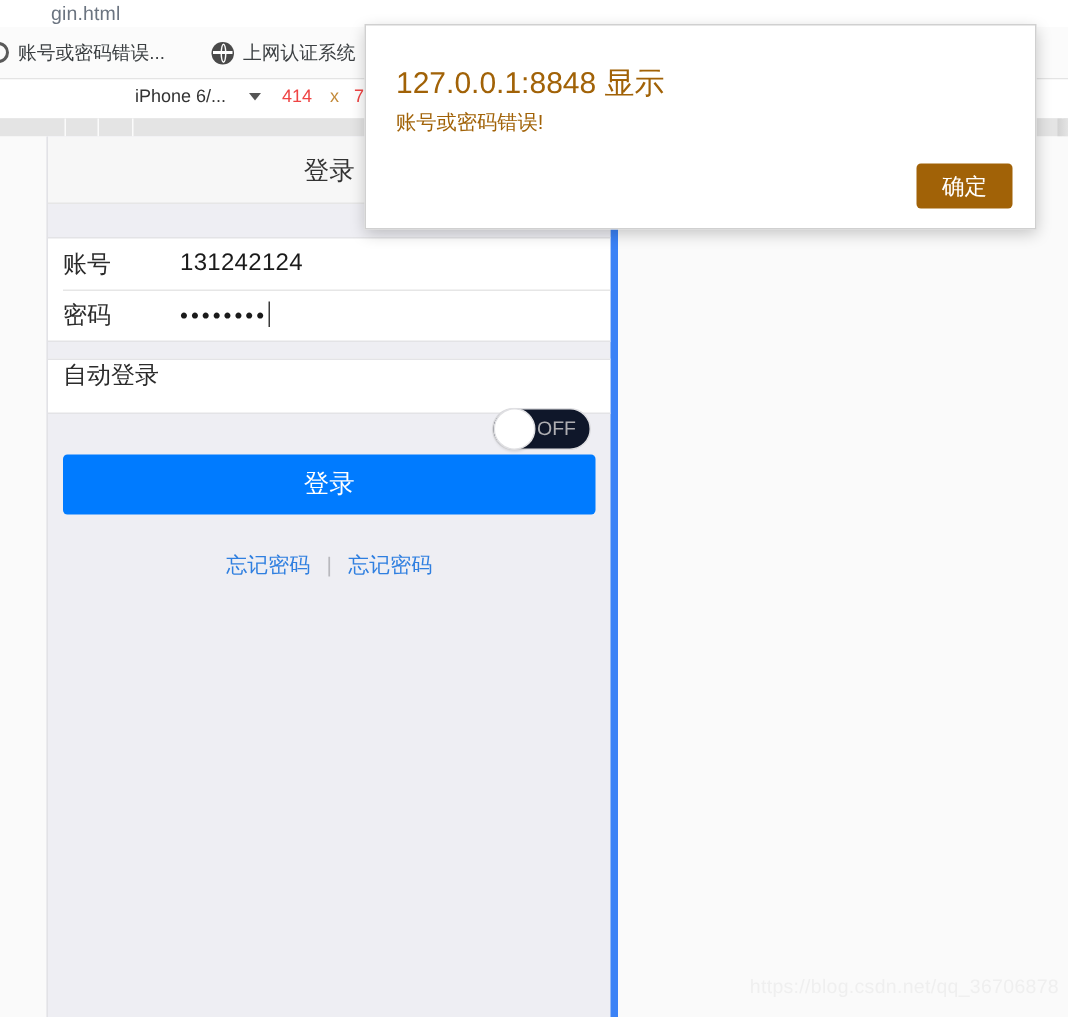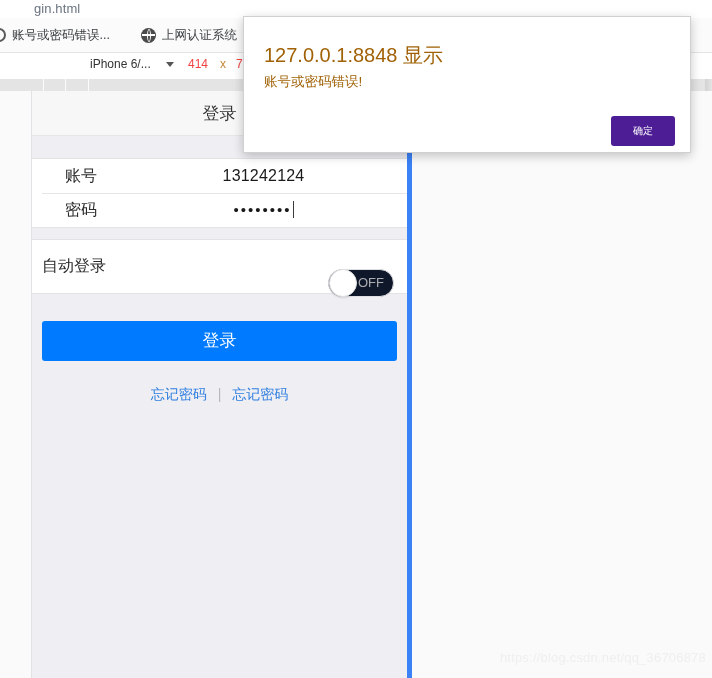--- a/index.html
+++ b/index.html
@@ -188,21 +188,20 @@
     background: #ffffff;
     border-top: 1px solid #e3e3e6;
     border-bottom: 1px solid #e3e3e6;
   }
   .form-row {
     display: flex;
     align-items: center;
     height: 34px;
     padding: 0 0 0 10px;
     position: relative;
-    text-align: center;
   }
   .form-row + .form-row::before {
     content: "";
     position: absolute;
     left: 10px; right: 0; top: 0;
     height: 1px;
     background: #e6e6e6;
   }
   .form-label {
     width: 78px;
@@ -232,22 +231,22 @@
   }
 
   .switch-group {
     background: #ffffff;
     border-top: 1px solid #e3e3e6;
     border-bottom: 1px solid #e3e3e6;
     margin-top: 11px;
   }
   .switch-row {
     display: flex;
-    align-items: center;
-    height: 53px;
+    align-items: flex-start;
+    height: 35px;
     padding: 0 13px 0 10px;
     gap: 24px;
   }
   .switch-label {
     font-size: 16px;
     color: #2b2b2b;
     flex: 1 1 auto;
   }
   .toggle {
     width: 66px; height: 28px;
@@ -335,25 +334,25 @@
     color: #a16207;
   }
   .alert-message {
     position: absolute;
     left: 20px; top: 56px;
     font-size: 13.5px;
     color: #a16207;
   }
   .alert-ok-button {
     position: absolute;
-    right: 15px; bottom: 6px;
+    right: 15px; bottom: 13px;
     width: 64px; height: 30px;
-    background: #4c1d95;
+    background: #a16207;
     color: #ffffff;
-    font-size: 10px;
+    font-size: 15px;
     border: none;
     border-radius: 3px;
     font-family: inherit;
     cursor: pointer;
     padding: 0;
   }
 </style>
 </head>
 <body>
 

